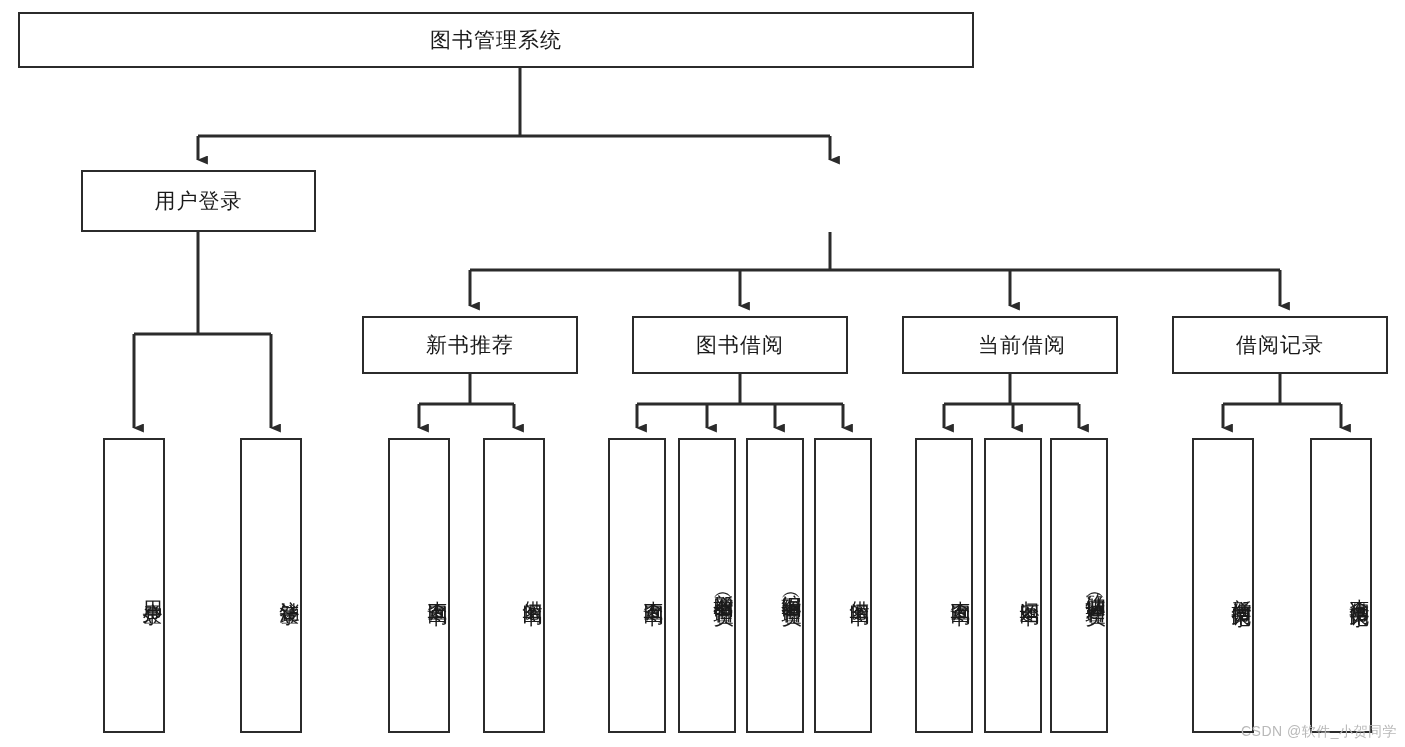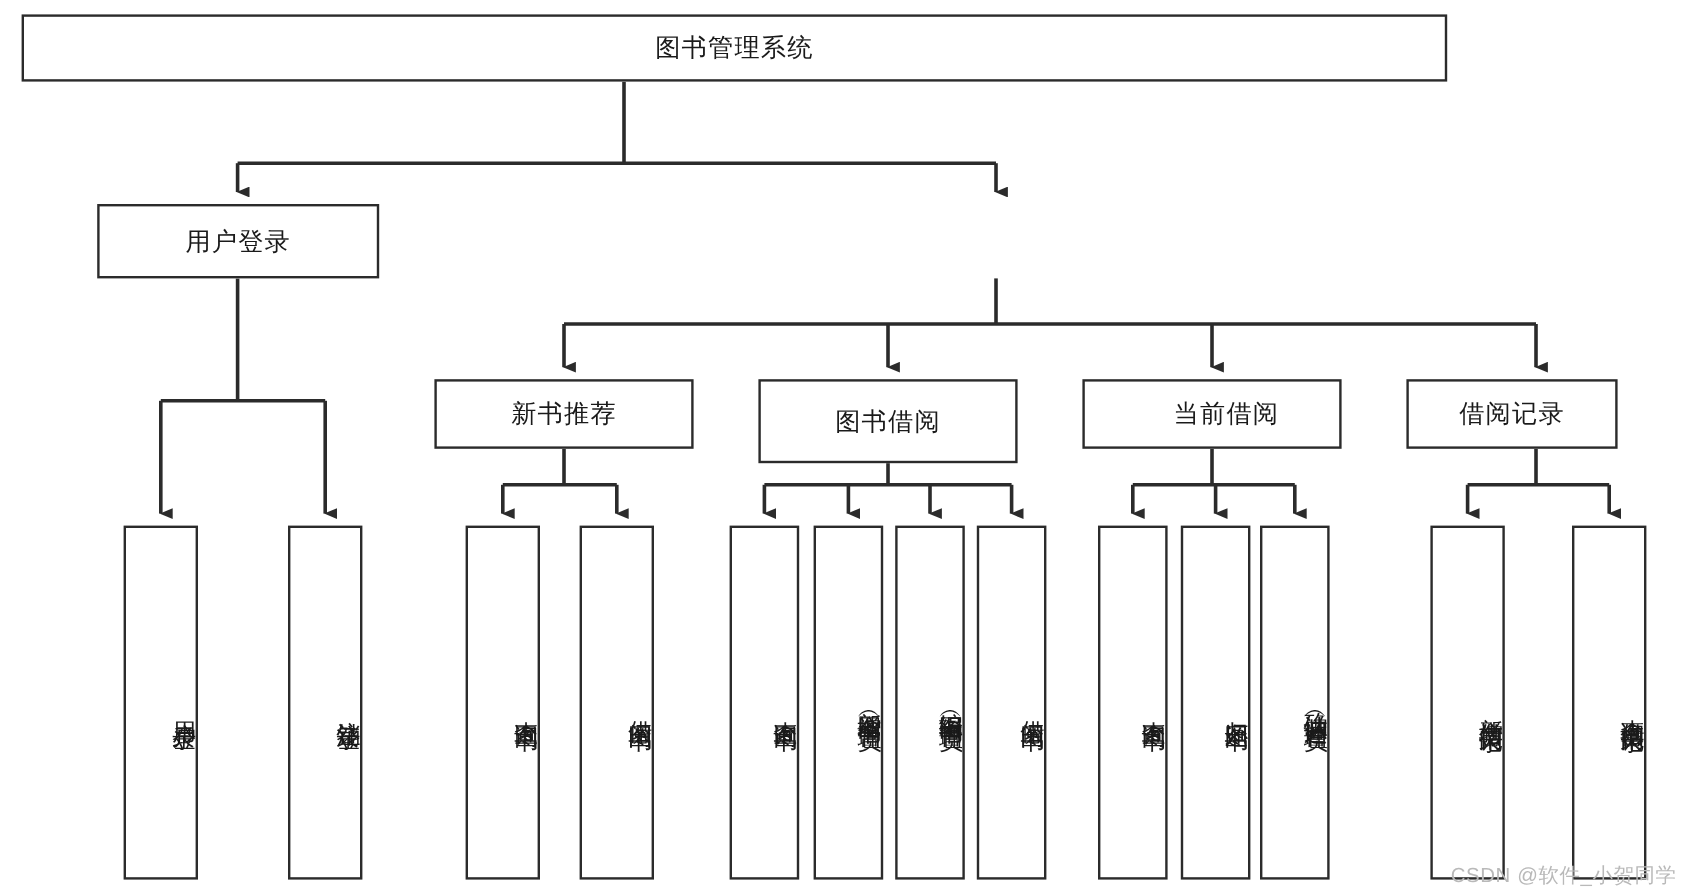--- a/index.html
+++ b/index.html
@@ -51,21 +51,21 @@
     justify-content: center;
     white-space: nowrap;
   }
   .node-v.tall {
     padding-top: 2px;
   }
   #watermark {
     position: absolute;
     right: 8px;
     bottom: 6px;
-    font-size: 17px;
+    font-size: 14px;
     color: #b9b9b9;
     letter-spacing: 0.5px;
     white-space: nowrap;
   }
 </style>
 </head>
 <body>
 
 <div id="canvas">
 
@@ -112,28 +112,28 @@
       <path d="M1013,404 L1013,428" marker-end="url(#arrow)"></path>
       <path d="M1079,404 L1079,428" marker-end="url(#arrow)"></path>
 
       <path d="M1280,374 L1280,404"></path>
       <path d="M1223,404 L1341,404"></path>
       <path d="M1223,404 L1223,428" marker-end="url(#arrow)"></path>
       <path d="M1341,404 L1341,428" marker-end="url(#arrow)"></path>
     </g>
   </svg>
 
-  <div class="node node-h" style="left: 18px; top: 12px; width: 1188px; height: 56px;">图书管理系统</div>
+  <div class="node node-h" style="left: 18px; top: 12px; width: 956px; height: 56px;">图书管理系统</div>
 
   <div class="node node-h" style="left: 81px; top: 170px; width: 235px; height: 62px;">用户登录</div>
 
   <div class="node node-h" style="left: 362px; top: 316px; width: 216px; height: 58px;">新书推荐</div>
-  <div class="node node-h" style="left: 632px; top: 316px; width: 216px; height: 70px;">图书借阅</div>
+  <div class="node node-h" style="left: 632px; top: 316px; width: 216px; height: 58px;">图书借阅</div>
   <div class="node node-h" style="left: 902px; top: 316px; width: 216px; height: 58px; padding-left: 24px;">当前借阅</div>
-  <div class="node node-h" style="left: 1172px; top: 316px; width: 176px; height: 58px;">借阅记录</div>
+  <div class="node node-h" style="left: 1172px; top: 316px; width: 216px; height: 58px;">借阅记录</div>
 
   <div class="node node-v" style="left: 103px; top: 438px; width: 62px; height: 295px;">用户登录</div>
   <div class="node node-v" style="left: 240px; top: 438px; width: 62px; height: 295px;">注销登录</div>
   <div class="node node-v" style="left: 388px; top: 438px; width: 62px; height: 295px;">查询图书</div>
   <div class="node node-v" style="left: 483px; top: 438px; width: 62px; height: 295px;">借阅图书</div>
   <div class="node node-v" style="left: 608px; top: 438px; width: 58px; height: 295px;">查询图书</div>
   <div class="node node-v tall" style="left: 678px; top: 438px; width: 58px; height: 295px;">新增图书（管理员）</div>
   <div class="node node-v tall" style="left: 746px; top: 438px; width: 58px; height: 295px;">编辑图书（管理员）</div>
   <div class="node node-v" style="left: 814px; top: 438px; width: 58px; height: 295px;">借阅图书</div>
   <div class="node node-v" style="left: 915px; top: 438px; width: 58px; height: 295px;">查询图书</div>

